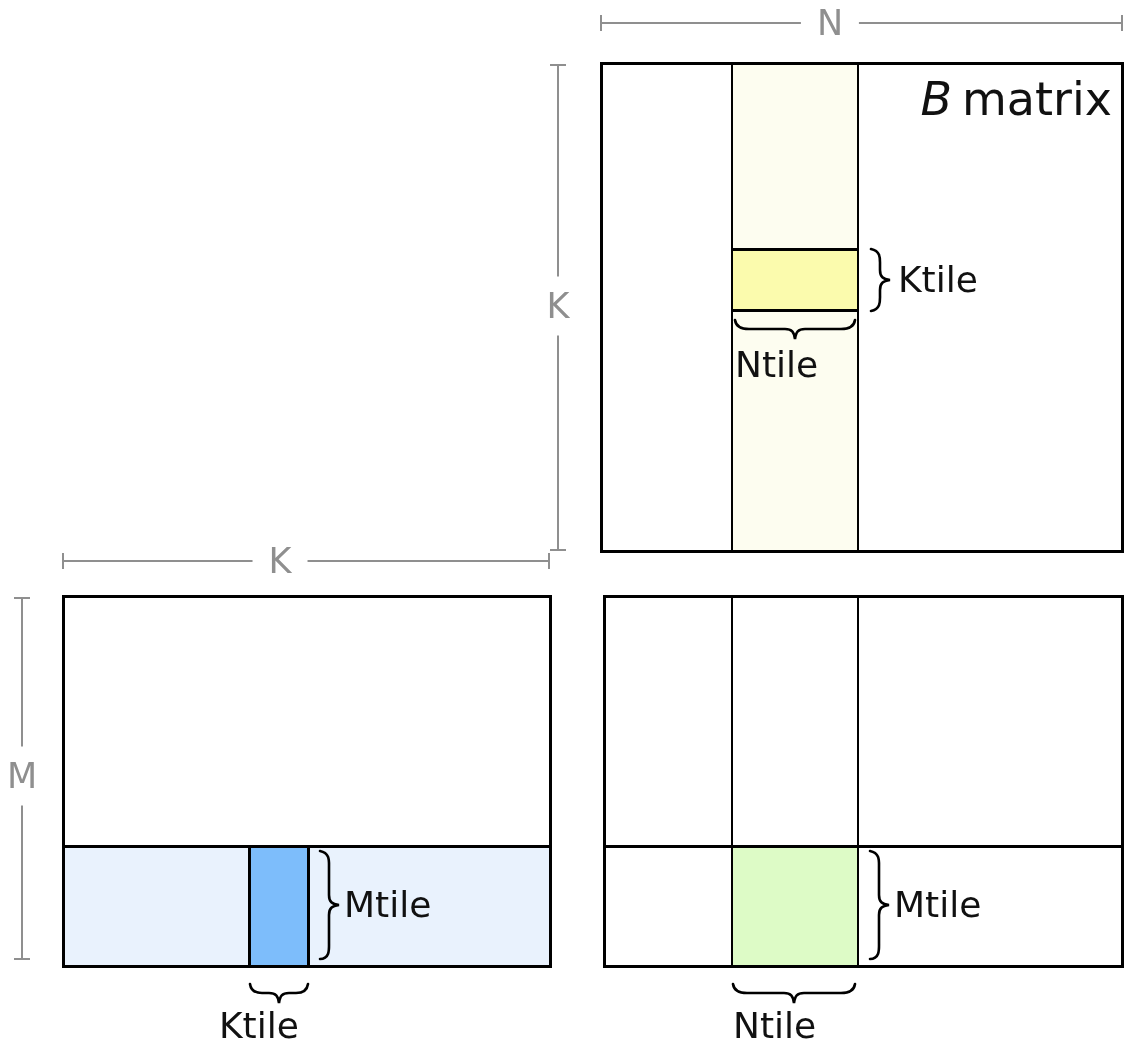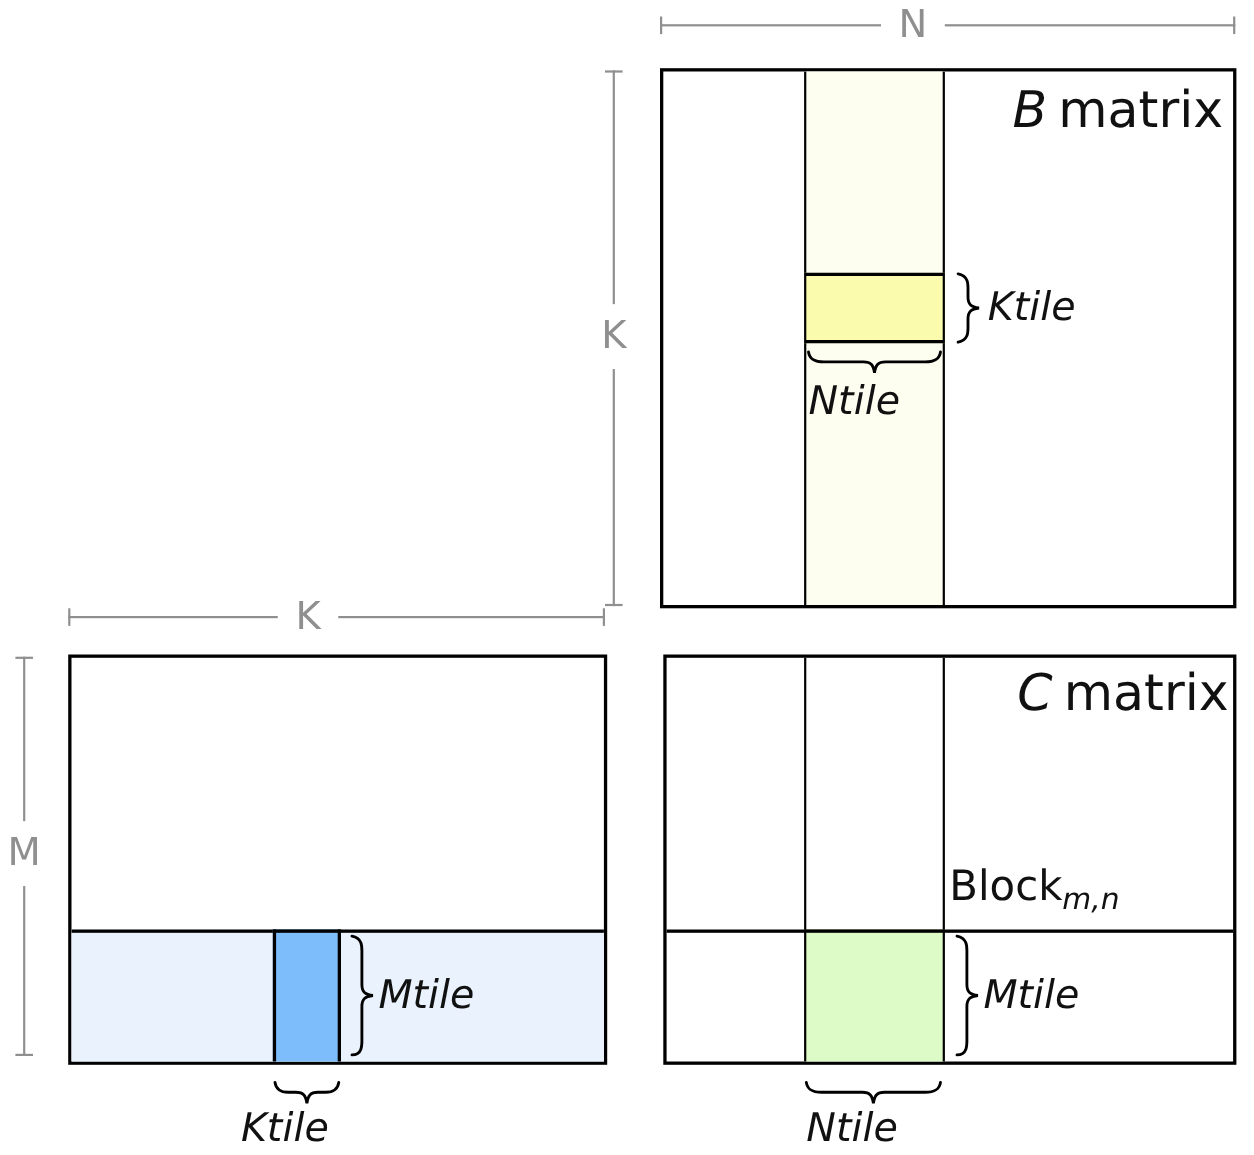--- a/index.html
+++ b/index.html
@@ -20,21 +20,21 @@
   .atile {position:absolute;left:248px;top:845px;width:62px;height:120px;
           background:#7DBDFB;border:3px solid #000;border-bottom:none;box-sizing:border-box;}
   .cvline{position:absolute;top:598px;width:2px;height:367px;background:#000;}
   .chdiv {position:absolute;left:606px;top:845px;width:515px;height:3px;background:#000;}
   .ctile {position:absolute;left:731px;top:845px;width:128px;height:120px;
           background:#DDFBC6;border:2px solid #000;border-top:3px solid #000;border-bottom:none;box-sizing:border-box;}
   
   .title{position:absolute;font-size:46px;line-height:1;white-space:nowrap;}
   .title .letter{font-style:italic;}
   .title .word{margin-left:0.22em;text-align:right;}
-  .tlabel{position:absolute;font-style:italic;font-size:36px;line-height:1;white-space:nowrap;}
+  .tlabel{position:absolute;font-size:36px;line-height:1;white-space:nowrap;}
   .tlabel.centered{width:120px;text-align:left;}
   .blocklabel{position:absolute;font-size:38px;line-height:1;white-space:nowrap;}
   .blocklabel .sub{font-style:italic;font-size:27px;vertical-align:-8px;}
   
   .dimh{position:absolute;height:2px;background:#8f8f8f;}
   .dimh::before,.dimh::after{content:"";position:absolute;top:-7px;width:2px;height:16px;background:#8f8f8f;}
   .dimh::before{left:0;} .dimh::after{right:0;}
   .dimv{position:absolute;width:2px;background:#8f8f8f;}
   .dimv::before,.dimv::after{content:"";position:absolute;left:-7px;width:16px;height:2px;background:#8f8f8f;}
   .dimv::before{top:0;} .dimv::after{bottom:0;}
@@ -88,26 +88,20 @@
   <svg class="brace" style="left:248px;top:981px;" width="62" height="24" viewBox="0 0 62 24">
     <path d="M2 3 C3 10 8 12 14 12 L21 12 C28 12 30 15 31 22 C32 15 34 12 41 12 L48 12 C54 12 59 10 60 3"></path>
   </svg>
   <span class="tlabel centered" style="left:219px;top:1008px;">Ktile</span>
 
   <div class="mbox" style="left:603px;top:595px;width:521px;height:373px;"></div>
   <div class="cvline" style="left:731px;"></div>
   <div class="cvline" style="left:857px;"></div>
   <div class="chdiv"></div>
   <div class="ctile"></div>
-  <div class="title" style="right:23px;top:606px;">
-    <span class="letter">C</span><span class="word">matrix</span>
-  </div>
-  <div class="blocklabel" style="left:863px;top:786px;">
-    <span>Block</span><span class="sub">m,n</span>
-  </div>
   <svg class="brace" style="left:866px;top:849px;" width="26" height="112" viewBox="0 0 26 112">
     <path d="M4 2 C14 4 13 12 13 18 L13 46 C13 53 16 55 23 56 C16 57 13 59 13 66 L13 94 C13 100 14 110 4 110"></path>
   </svg>
   <span class="tlabel" style="left:894px;top:887px;">Mtile</span>
   <svg class="brace" style="left:731px;top:981px;" width="126" height="24" viewBox="0 0 126 24">
     <path d="M2 3 C3 10 8 12 16 12 L53 12 C60 12 62 15 63 22 C64 15 66 12 73 12 L110 12 C118 12 123 10 124 3"></path>
   </svg>
   <span class="tlabel centered" style="left:733px;top:1008px;">Ntile</span>
 
 </div>

